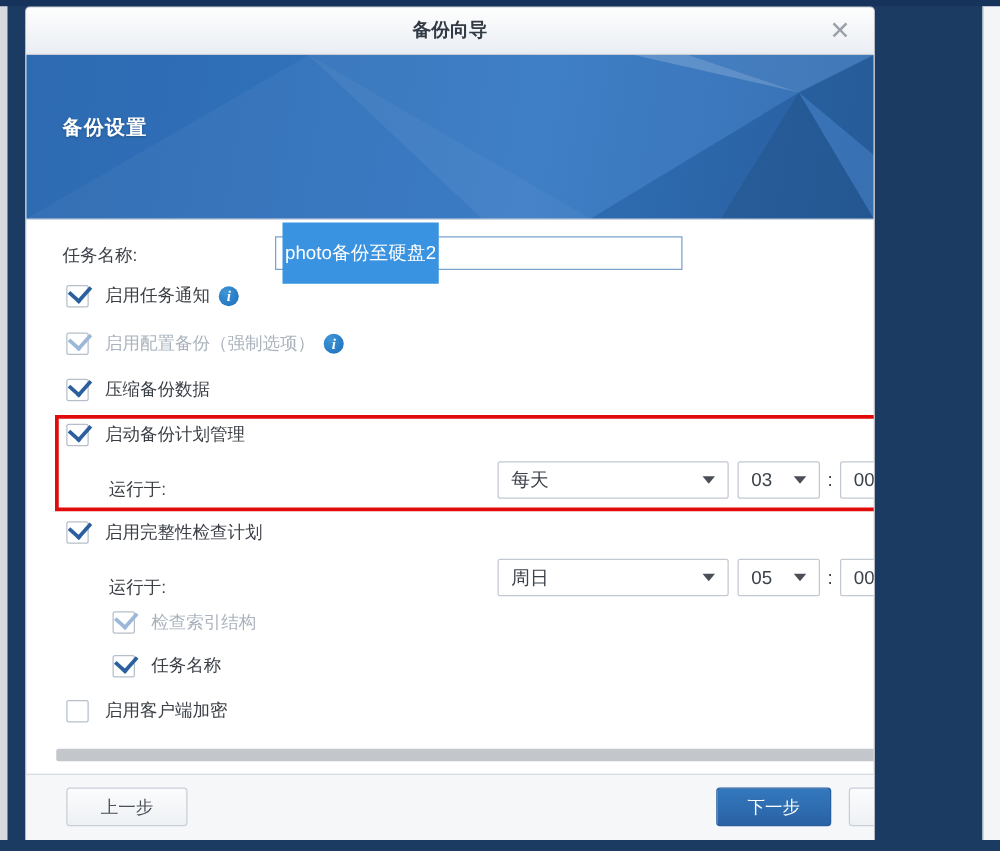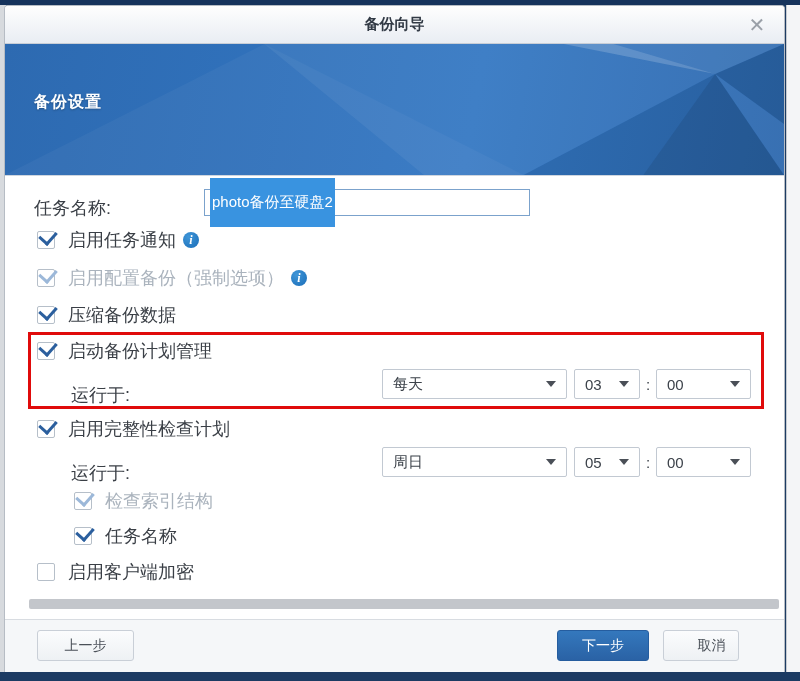--- a/index.html
+++ b/index.html
@@ -8,21 +8,21 @@
     font-family:"Liberation Sans","DejaVu Sans",sans-serif;
     background:#1c3b63;
   }
   
   .left-strip{position:absolute;left:0;top:5px;width:6px;bottom:9px;background:#d7dade;}
   .right-strip{position:absolute;right:0;top:5px;width:13px;bottom:9px;background:#f4f5f7;border-left:1px solid #c6cbd1;}
   .top-strip{position:absolute;left:0;top:0;width:100%;height:5px;background:#16335c;}
   .bottom-strip{position:absolute;left:0;bottom:0;width:100%;height:9px;background:#1c3b63;}
 
   .dialog{
-    position:absolute;left:4px;top:5px;width:781px;height:667px;
+    position:absolute;left:20px;top:5px;width:680px;height:667px;
     background:#ffffff;border-radius:4px 4px 0 0;box-sizing:border-box;
     border:1px solid #b6bcc4;border-bottom:none;overflow:hidden;
   }
   
   .titlebar{
     position:absolute;left:0;top:0;width:100%;height:37px;
     background:linear-gradient(#fefefe,#e9edf3);
     border-bottom:1px solid #c9ced6;
   }
   .titlebar .title{
@@ -39,21 +39,21 @@
     background:linear-gradient(100deg,#2d6ab1,#3377c3 60%,#2c68ae);
     border-bottom:1px solid #cfd6df;
   }
   .banner svg{position:absolute;left:0;top:0;width:100%;height:100%;}
   .banner .heading{
     position:absolute;left:29px;top:48px;color:#ffffff;
     font-size:16px;font-weight:bold;letter-spacing:1px;
     text-shadow:0 1px 2px rgba(0,0,0,.25);
   }
   
-  .lbl{font-size:18px;color:#3a3f46;}
+  .lbl{font-size:14px;color:#3a3f46;}
   .lbl.dim{color:#aab3bd;}
   .abs{position:absolute;}
   .field{
     position:absolute;left:199px;top:183px;width:326px;height:27px;
     border:1px solid #7ba2cc;background:#fff;box-sizing:border-box;
     font-size:15px;display:flex;align-items:center;padding:0 5px;
   }
   .sel-text{background:#3993e0;color:#ffffff;padding:15px 2px;}
   .cbrow{position:absolute;display:flex;align-items:center;}
   .cb{

